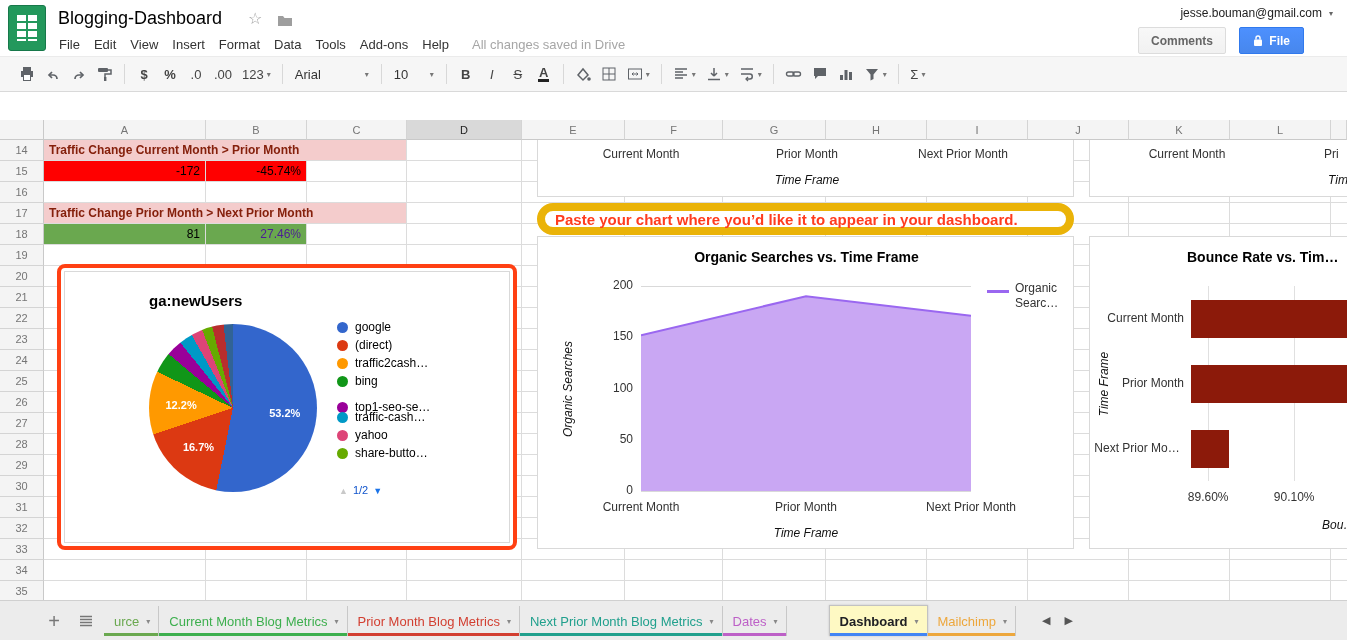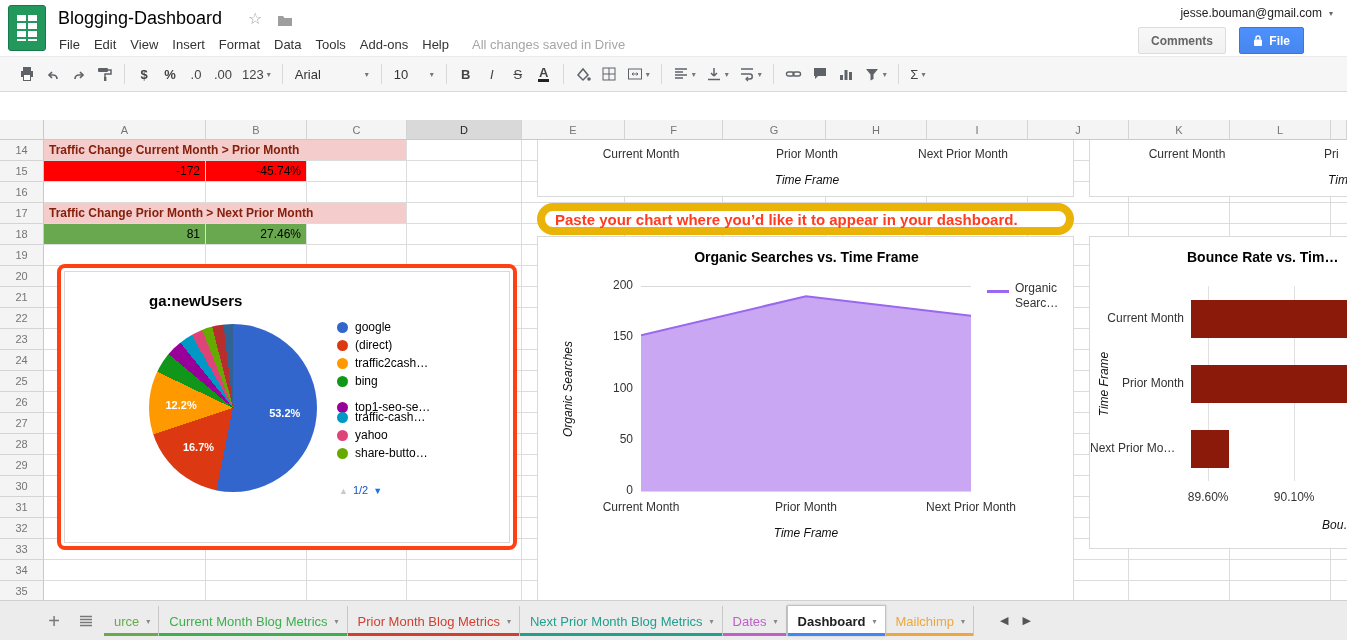--- a/index.html
+++ b/index.html
@@ -81,21 +81,21 @@
   .legend-dot{width:11px;height:11px;border-radius:50%;margin-right:7px;flex:none;}
   #callout{position:absolute;left:537px;top:203px;width:537px;height:32px;border:8px solid #eab308;border-radius:17px;background:#fff;
      box-sizing:border-box;display:flex;align-items:center;padding-left:10px;z-index:4;font-size:15px;font-weight:600;color:#ff3c1f;white-space:nowrap;}
 
   
   #tabbar{position:absolute;left:0;top:600px;width:100%;height:40px;background:#ececec;border-top:1px solid #d0d0d0;box-sizing:border-box;
      display:flex;align-items:flex-end;padding:0 0 4px 40px;z-index:10;}
   .tbar-btn{width:28px;height:28px;display:flex;align-items:center;justify-content:center;color:#777;font-size:20px;margin-right:4px;
      margin-bottom:1px;cursor:pointer;}
   .sheet-tab{position:relative;height:30px;display:flex;align-items:center;padding:0 8px 0 10px;font-size:13px;border-right:1px solid #c8c8c8;cursor:pointer;}
-  .sheet-tab.active{background:#ffffff;border:1px solid #c2c2c2;border-bottom:none;box-shadow:0 0 2px rgba(0,0,0,.18);}
+  .sheet-tab.active{background:#fef9c3;border:1px solid #c2c2c2;border-bottom:none;box-shadow:0 0 2px rgba(0,0,0,.18);margin-left:42px;}
   .tab-label{white-space:nowrap;}
   .tab-caret{font-size:8px;color:#888;margin-left:7px;}
   .tab-strip{position:absolute;left:0;right:0;bottom:0;height:3px;}
   .tab-nav{font-size:11px;color:#555;margin-left:26px;margin-bottom:9px;cursor:pointer;}
 </style>
 </head>
 <body>
 
 <div id="root">
 
@@ -316,21 +316,21 @@
         <div class="vline" style="left: 882px;"></div>
         <div class="vline" style="left: 983px;"></div>
         <div class="vline" style="left: 1084px;"></div>
         <div class="vline" style="left: 1185px;"></div>
         <div class="vline" style="left: 1286px;"></div>
         <div class="cell" style="left: 0px; top: 0px; width: 362px; background: rgb(244, 204, 204); text-align: left; font-weight: bold; color: rgb(133, 32, 12);">Traffic Change Current Month &gt; Prior Month</div>
         <div class="cell" style="left: 0px; top: 21px; width: 161px; background: rgb(255, 0, 0); text-align: right; font-weight: normal; color: rgb(0, 0, 0);">-172</div>
         <div class="cell" style="left: 162px; top: 21px; width: 100px; background: rgb(255, 0, 0); text-align: right; font-weight: normal; color: rgb(0, 0, 0);">-45.74%</div>
         <div class="cell" style="left: 0px; top: 63px; width: 362px; background: rgb(244, 204, 204); text-align: left; font-weight: bold; color: rgb(133, 32, 12);">Traffic Change Prior Month &gt; Next Prior Month</div>
         <div class="cell" style="left: 0px; top: 84px; width: 161px; background: rgb(106, 168, 79); text-align: right; font-weight: normal; color: rgb(0, 0, 0);">81</div>
-        <div class="cell" style="left: 162px; top: 84px; width: 100px; background: rgb(106, 168, 79); text-align: right; font-weight: normal; color: #000000;">27.46%</div>
+        <div class="cell" style="left: 162px; top: 84px; width: 100px; background: rgb(106, 168, 79); text-align: right; font-weight: normal; color: #4c1d95;">27.46%</div>
       </div>
   </div>
 
   <div id="callout">
     <span>Paste your chart where you’d like it to appear in your dashboard.</span>
   </div>
 
   <div id="tabbar">
       <div class="tbar-btn">+</div>
       <div class="tbar-btn">
@@ -424,21 +424,21 @@
       <div class="c-label centered" style="left: 103px; top: 7px;">Current Month</div>
       <div class="c-label centered" style="left: 269px; top: 7px;">Prior Month</div>
       <div class="c-label centered" style="left: 425px; top: 7px;">Next Prior Month</div>
       <div class="c-label c-italic centered" style="left: 269px; top: 33px;">Time Frame</div>
     </div>
     <div class="chart-box" style="left: 1089px; top: 140px; width: 272px; height: 57px; border-top: none; border-right: none; border-bottom: 1px solid rgb(217, 217, 217); border-left: 1px solid rgb(217, 217, 217); border-image: initial;">
       <div class="c-label centered" style="left: 97px; top: 7px;">Current Month</div>
       <div class="c-label" style="left: 234px; top: 7px;">Pri</div>
       <div class="c-label c-italic" style="left: 238px; top: 33px;">Tim</div>
     </div>
-    <div class="chart-box" style="left: 537px; top: 236px; width: 537px; height: 400px;">
+    <div class="chart-box" style="left: 537px; top: 236px; width: 537px; height: 313px;">
       <div class="c-title centered" style="left: 268.5px; top: 12px;">Organic Searches vs. Time Frame</div>
       <div class="gridline-h" style="left: 103px; top: 253.5px; width: 330px;"></div>
       <div class="c-label" style="left: 41px; top: 246px; width: 54px; text-align: right;">0</div>
       <div class="gridline-h" style="left: 103px; top: 202.25px; width: 330px;"></div>
       <div class="c-label" style="left: 41px; top: 194.75px; width: 54px; text-align: right;">50</div>
       <div class="gridline-h" style="left: 103px; top: 151px; width: 330px;"></div>
       <div class="c-label" style="left: 41px; top: 143.5px; width: 54px; text-align: right;">100</div>
       <div class="gridline-h" style="left: 103px; top: 99.75px; width: 330px;"></div>
       <div class="c-label" style="left: 41px; top: 92.25px; width: 54px; text-align: right;">150</div>
       <div class="gridline-h" style="left: 103px; top: 48.5px; width: 330px;"></div>
@@ -460,17 +460,17 @@
       <div class="c-title" style="left: 97px; top: 12px;">Bounce Rate vs. Tim…</div>
       <div class="gridline-v" style="left: 118.2px; top: 49px; height: 195px;"></div>
       <div class="tick" style="left: 118.2px; top: 253px;">89.60%</div>
       <div class="gridline-v" style="left: 204.2px; top: 49px; height: 195px;"></div>
       <div class="tick" style="left: 204.2px; top: 253px;">90.10%</div>
       <div class="bar" style="left: 101px; top: 62.5px; width: 180.6px; height: 38px; background: rgb(140, 26, 10);"></div>
       <div class="c-label" style="left: 0px; top: 73.5px; width: 94px; text-align: right;">Current Month</div>
       <div class="bar" style="left: 101px; top: 127.5px; width: 175.44px; height: 38px; background: rgb(140, 26, 10);"></div>
       <div class="c-label" style="left: 0px; top: 138.5px; width: 94px; text-align: right;">Prior Month</div>
       <div class="bar" style="left: 101px; top: 192.5px; width: 37.84px; height: 38px; background: rgb(140, 26, 10);"></div>
-      <div class="c-label" style="left: 0px; top: 203.5px; width: 94px; text-align: left;">Next Prior Mo…</div>
+      <div class="c-label" style="left: 0px; top: 203.5px; width: 94px; text-align: center;">Next Prior Mo…</div>
       <div class="vtitle" style="left: 14px; top: 146.5px;">Time Frame</div>
       <div class="c-label c-italic" style="left: 232px; top: 281px;">Bou…</div>
     </div>
   </div>
 
 </body></html>

